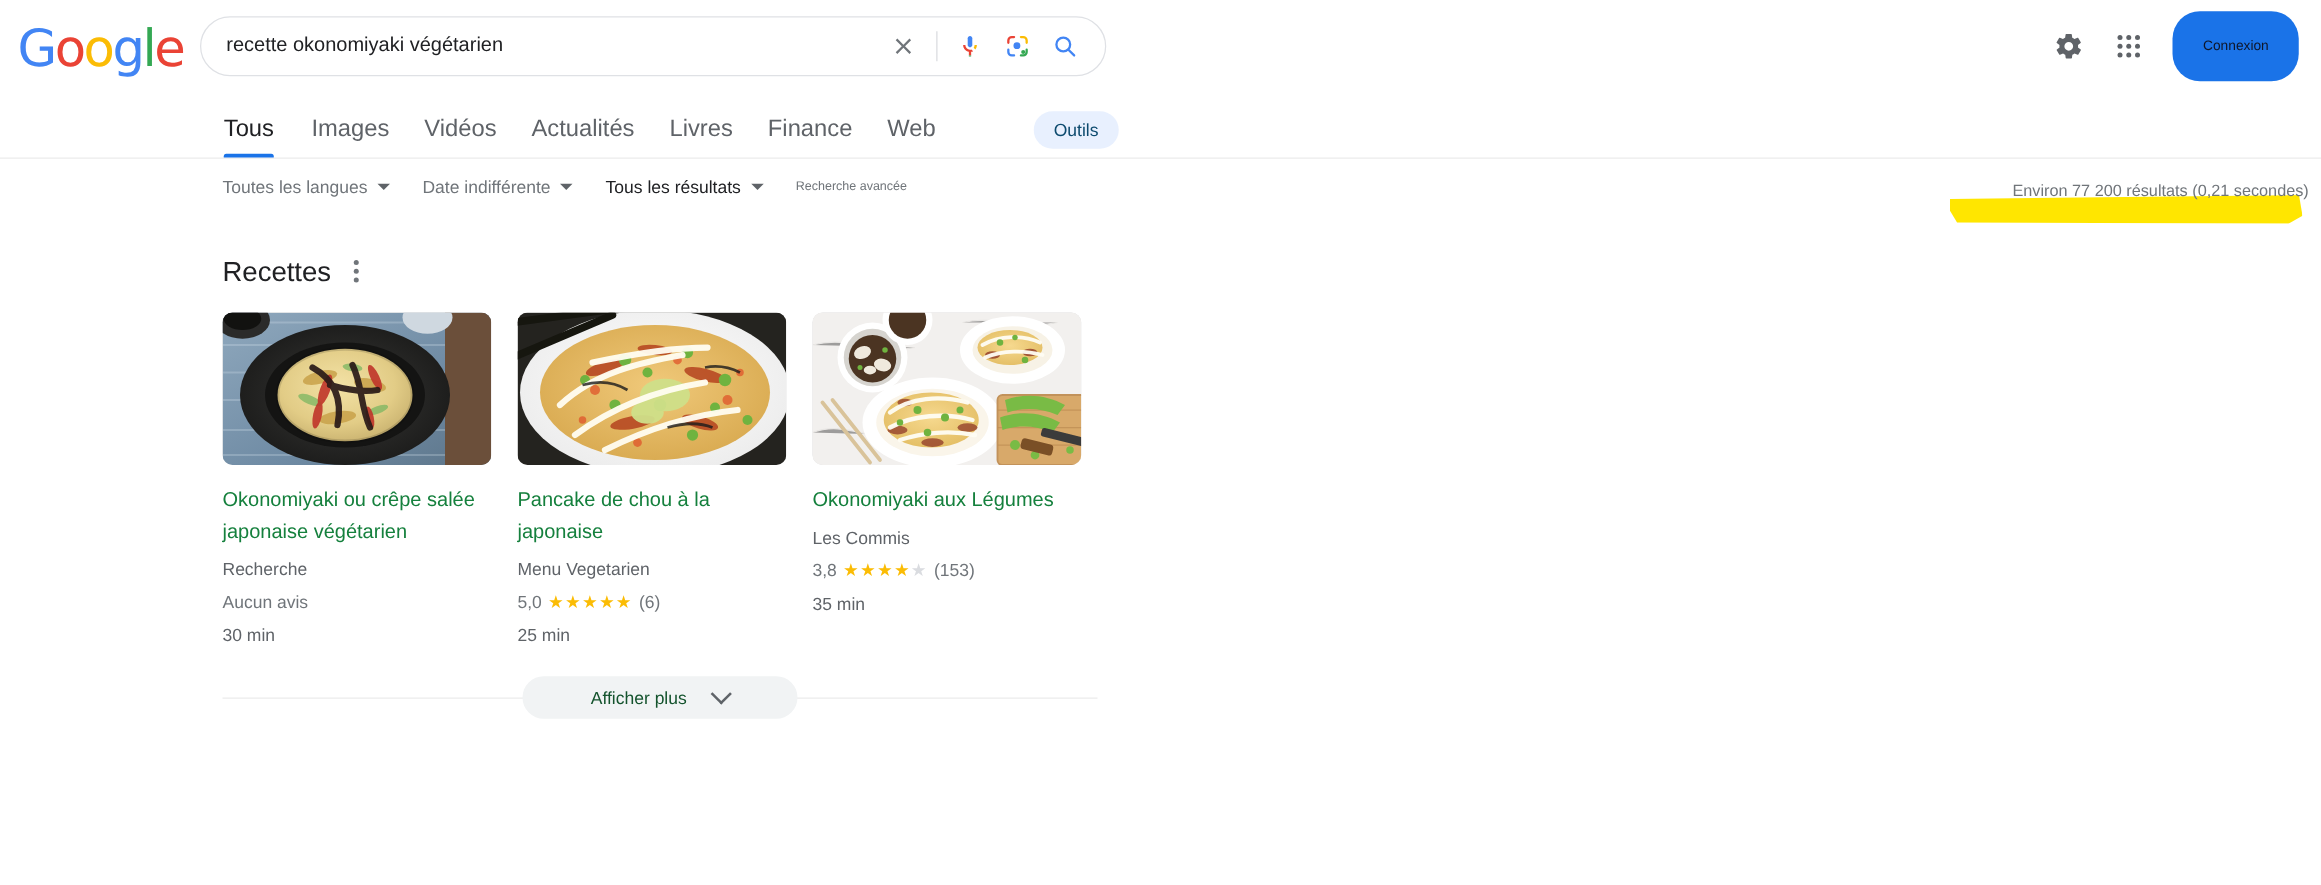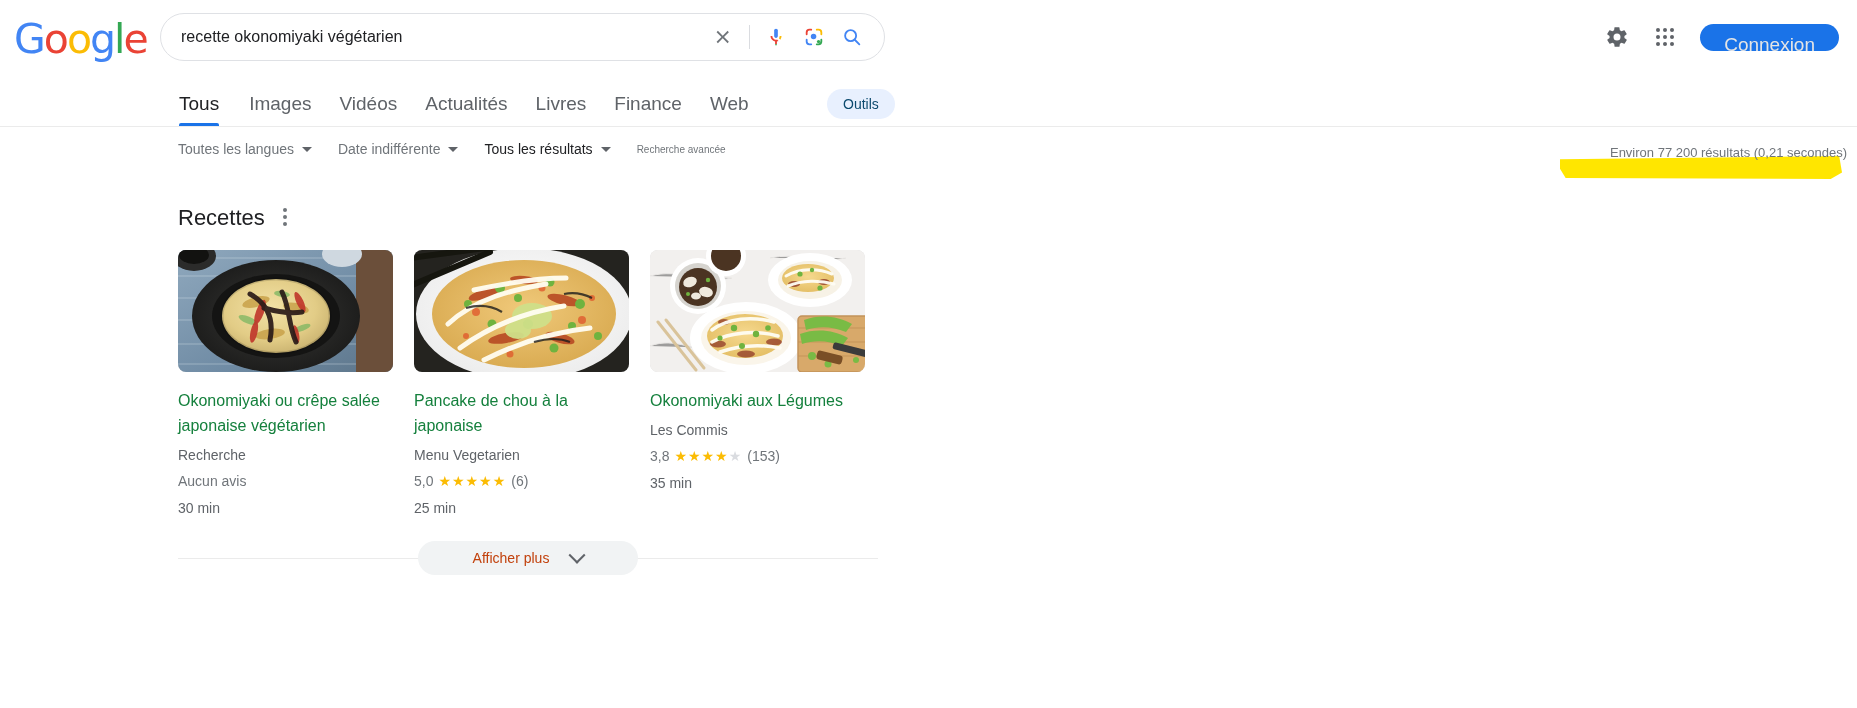--- a/index.html
+++ b/index.html
@@ -107,27 +107,27 @@
     gap: 3px;
   }
   .grid-icon i {
     width: 4px; height: 4px;
     background: #5f6368;
     border-radius: 50%;
     display: block;
   }
   .connexion {
     background: #1a73e8;
-    color: #e5e5e5;
-    font-size: 19px;
+    color: #0f172a;
+    font-size: 11px;
     font-weight: 500;
     border: none;
     border-radius: 22px;
     padding: 0 24px;
-    height: 27px;
+    height: 56px;
     line-height: 42px;
     cursor: pointer;
     font-family: "Liberation Sans", sans-serif;
   }
 
   
   .tabsbar {
     position: relative;
     height: 38px;
     border-bottom: 1px solid #ebebeb;
@@ -338,21 +338,21 @@
   }
   .showmore-btn {
     position: relative;
     margin: 0 auto;
     background: #f1f3f4;
     border: none;
     border-radius: 18px;
     height: 34px;
     padding: 0 30px;
     font-size: 14px;
-    color: #c2410c;
+    color: #14532d;
     display: flex;
     align-items: center;
     gap: 22px;
     cursor: pointer;
     font-family: "Liberation Sans", sans-serif;
     min-width: 220px;
     justify-content: center;
   }
   .chev-down {
     width: 10px; height: 10px;

